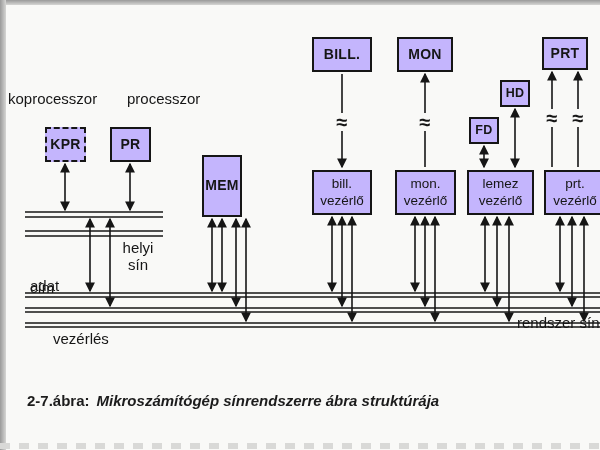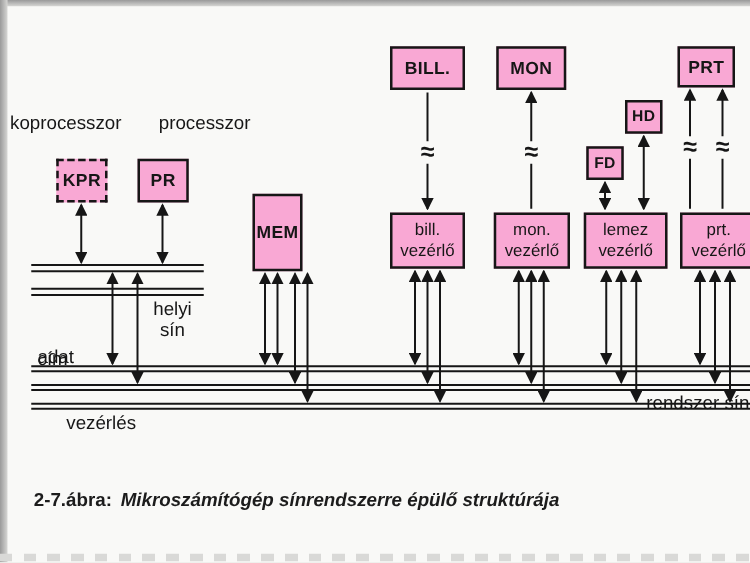--- a/index.html
+++ b/index.html
@@ -3,21 +3,21 @@
 <meta charset="utf-8">
 <style>
   html,body{margin:0;padding:0;background:#e8e8e6;}
   #stage{
     position:relative;width:600px;height:450px;overflow:hidden;
     background:#f9f9f7;color:#161616;
     font-family:"Liberation Sans", sans-serif;
   }
   .box{
     position:absolute;box-sizing:border-box;border:2px solid #161616;
-    background:#f9a8d4;display:flex;align-items:center;justify-content:center;
+    background:#c4b5fd;display:flex;align-items:center;justify-content:center;
     text-align:center;font-weight:bold;font-size:14px;letter-spacing:.3px;
     white-space:pre-line;line-height:1.25;
   }
   .box.dashed{border-style:dashed;}
   .box.ctrl{font-weight:400;font-size:13.5px;letter-spacing:0;}
   .box.small{font-size:12.5px;}
   .lbl{position:absolute;font-size:15px;white-space:pre-line;line-height:1.15;}
   .brk{
     position:absolute;transform:translate(-50%,-50%);
     font-size:20px;font-weight:bold;line-height:.8;
@@ -127,19 +127,19 @@
   <span class="lbl" style="left:8px;top:90px;">koprocesszor</span>
   <span class="lbl" style="left:127px;top:90px;">processzor</span>
   <span class="lbl" style="left:112px;top:239px;width:52px;text-align:center;">helyi
 sín</span>
   <span class="lbl" style="left:30px;top:277px;">adat</span>
   <span class="lbl" style="left:30px;top:279px;">cím</span>
   <span class="lbl" style="left:27px;top:330px;margin-left:26px;">vezérlés</span>
   <span class="lbl" style="left:517px;top:314px;">rendszer sín</span>
 
   <div class="caption">
-    <span class="cap-num">2-7.ábra:</span><span class="cap-text">Mikroszámítógép sínrendszerre épülő struktúrája</span>
+    <span class="cap-num">2-7.ábra:</span><span class="cap-text">Mikroszámítógép sínrendszerre ábra struktúrája</span>
   </div>
 
   <div class="edge-top"></div>
   <div class="edge-left"></div>
   <div class="edge-bottom"></div>
 </div>
 
 </body></html>

